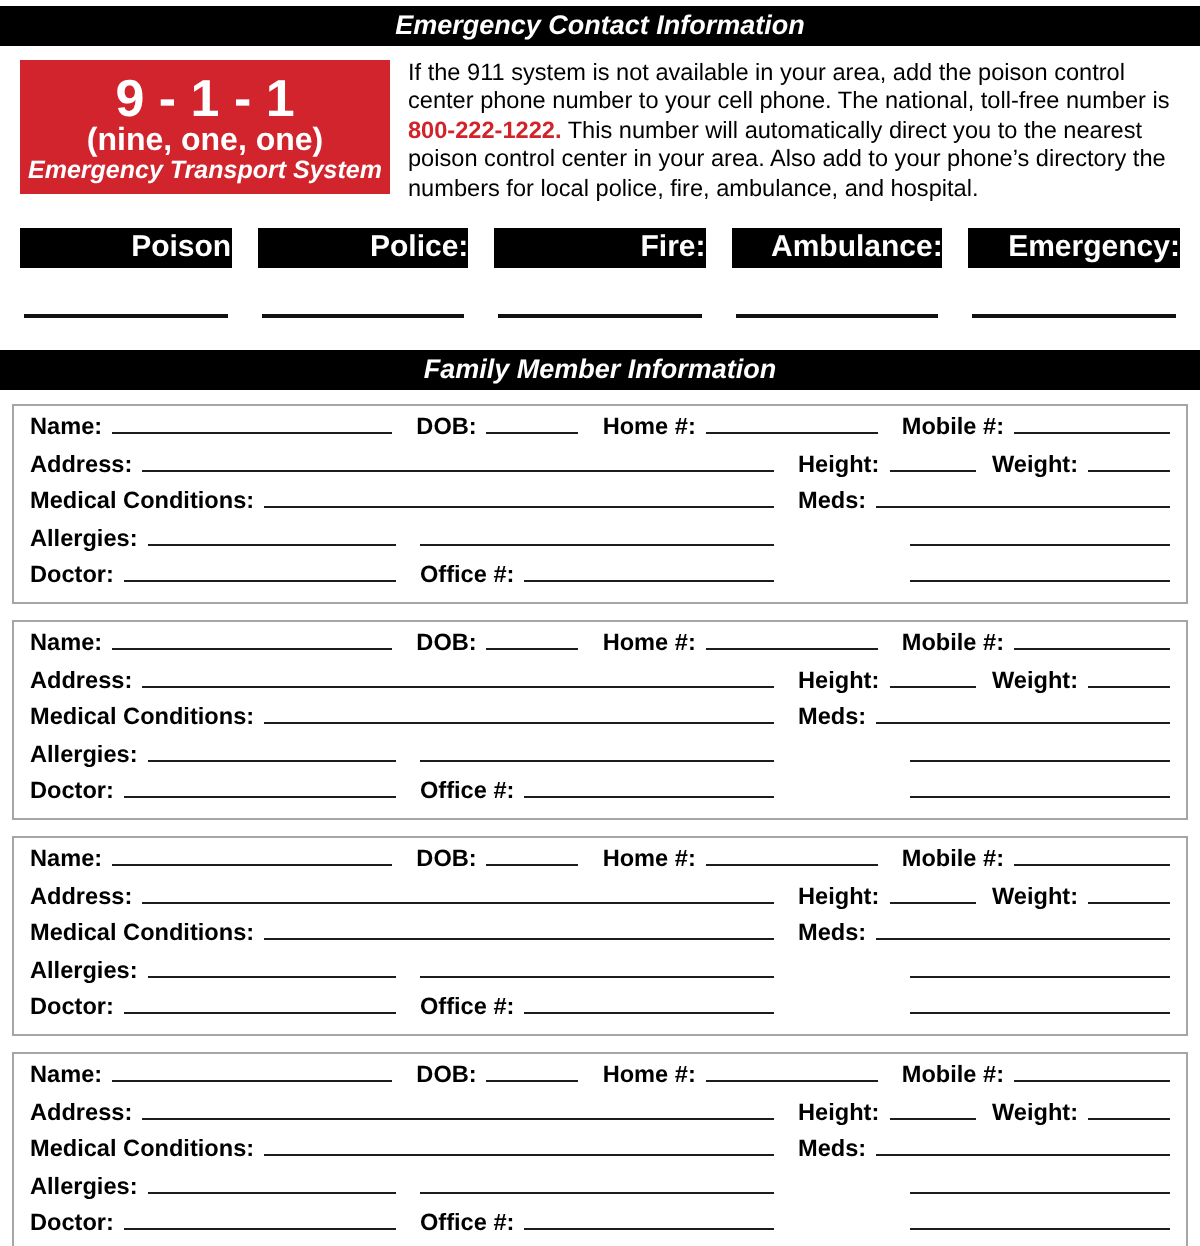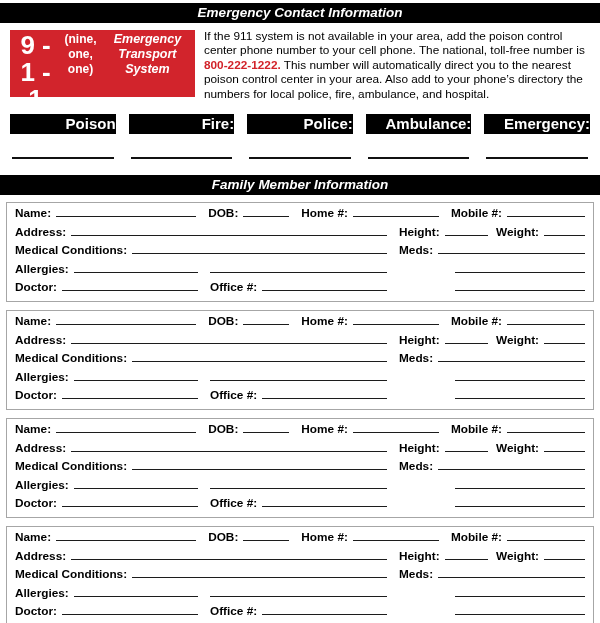--- a/index.html
+++ b/index.html
@@ -18,25 +18,25 @@
   }
   .bar.first { margin-top: 3px; }
   .bar.second { margin-top: 16px; }
 
   
   .intro { display: flex; margin: 7px 10px 0 10px; }
   .redbox {
     width: 185px; height: 67px; flex: none;
     background: var(--emergency-red, #d2242c); color: #fff;
     text-align: center; font-weight: bold;
-    display: flex; flex-direction: row; justify-content: center;
+    display: flex; flex-direction: column; justify-content: center;
     padding: 2px 3px 0 3px;
   }
   .redbox .r1 { font-size: 26px; line-height: 27px; }
-  .redbox .r2 { font-size: 12px; line-height: 15px; }
+  .redbox .r2 { font-size: 16px; line-height: 15px; }
   .redbox .r3 { font-size: 12.5px; line-height: 15px; font-style: italic; }
   .instr { flex: 1; margin: -1px 0 0 9px; font-size: 11.8px; line-height: 14.4px; }
   .phone { color: var(--phone-red, #d2232a); font-weight: bold; }
 
   
   .contacts { display: flex; gap: 13px; margin: 13px 10px 0 10px; }
   .ccol { flex: 1; }
   .cbox {
     background: var(--bar-bg, #000); color: var(--bar-text, #fff);
     height: 20px; line-height: 20px; text-align: right;
@@ -93,28 +93,28 @@
   <div class="contacts">
   <div class="ccol">
     <div class="cbox">
       <span>Poison Control:</span>
     </div>
     <div class="cline"></div>
   </div>
 
   <div class="ccol">
     <div class="cbox">
-      <span>Fire:</span>
+      <span>Police:</span>
     </div>
     <div class="cline"></div>
   </div>
 
   <div class="ccol">
     <div class="cbox">
-      <span>Police:</span>
+      <span>Fire:</span>
     </div>
     <div class="cline"></div>
   </div>
 
   <div class="ccol">
     <div class="cbox">
       <span>Ambulance:</span>
     </div>
     <div class="cline"></div>
   </div>

